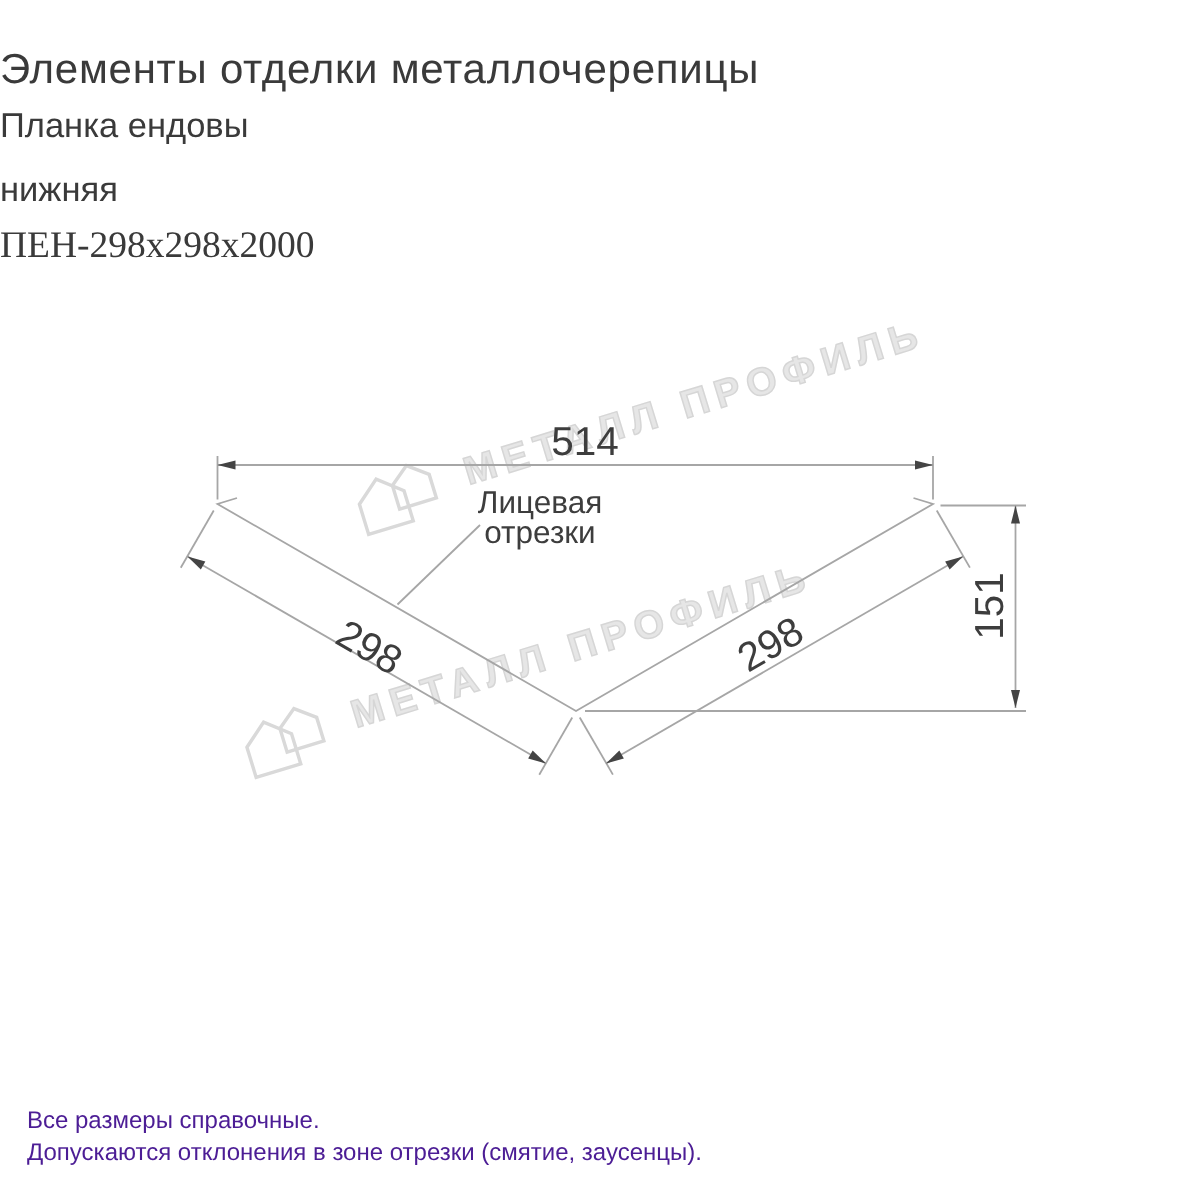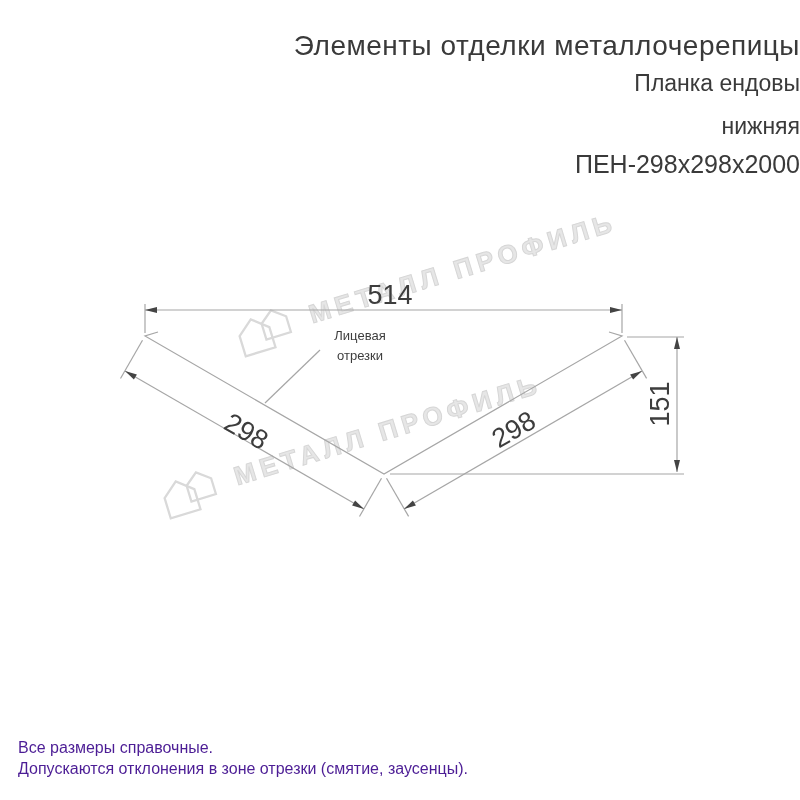--- a/index.html
+++ b/index.html
@@ -15,28 +15,28 @@
     position: relative;
     width: 800px;
     height: 800px;
     background: #ffffff;
   }
   
   .hdr {
     position: absolute;
     left: 0;
     width: 800px;
-    text-align: right;
+    text-align: left;
     color: #3a3a3a;
     white-space: nowrap;
   }
   .hdr.title   { top: 30px;  font-size: 28px; letter-spacing: 0.5px; }
   .hdr.sub1    { top: 70px;  font-size: 23px; }
   .hdr.sub2    { top: 113px; font-size: 23px; }
-  .hdr.code    { top: 150px; font-size: 25px; }
+  .hdr.code    { top: 150px; font-size: 25px; font-family: Liberation Serif, serif; }
   
   .wm {
     position: absolute;
     display: flex;
     align-items: center;
     gap: 12px;
     transform: rotate(-17deg);
     transform-origin: left center;
     z-index: 1;
     pointer-events: none;
@@ -64,21 +64,21 @@
     color: #3d3d3d;
     white-space: nowrap;
   }
   .face-label {
     position: absolute;
     z-index: 3;
     left: 360px;
     top: 326px;
     transform: translateX(-50%);
     text-align: center;
-    font-size: 13px;
+    font-size: 21px;
     line-height: 20px;
     color: #3d3d3d;
   }
   
   .footer-note {
     position: absolute;
     left: 18px;
     font-size: 16px;
     color: #4c1d95;
     white-space: nowrap;

